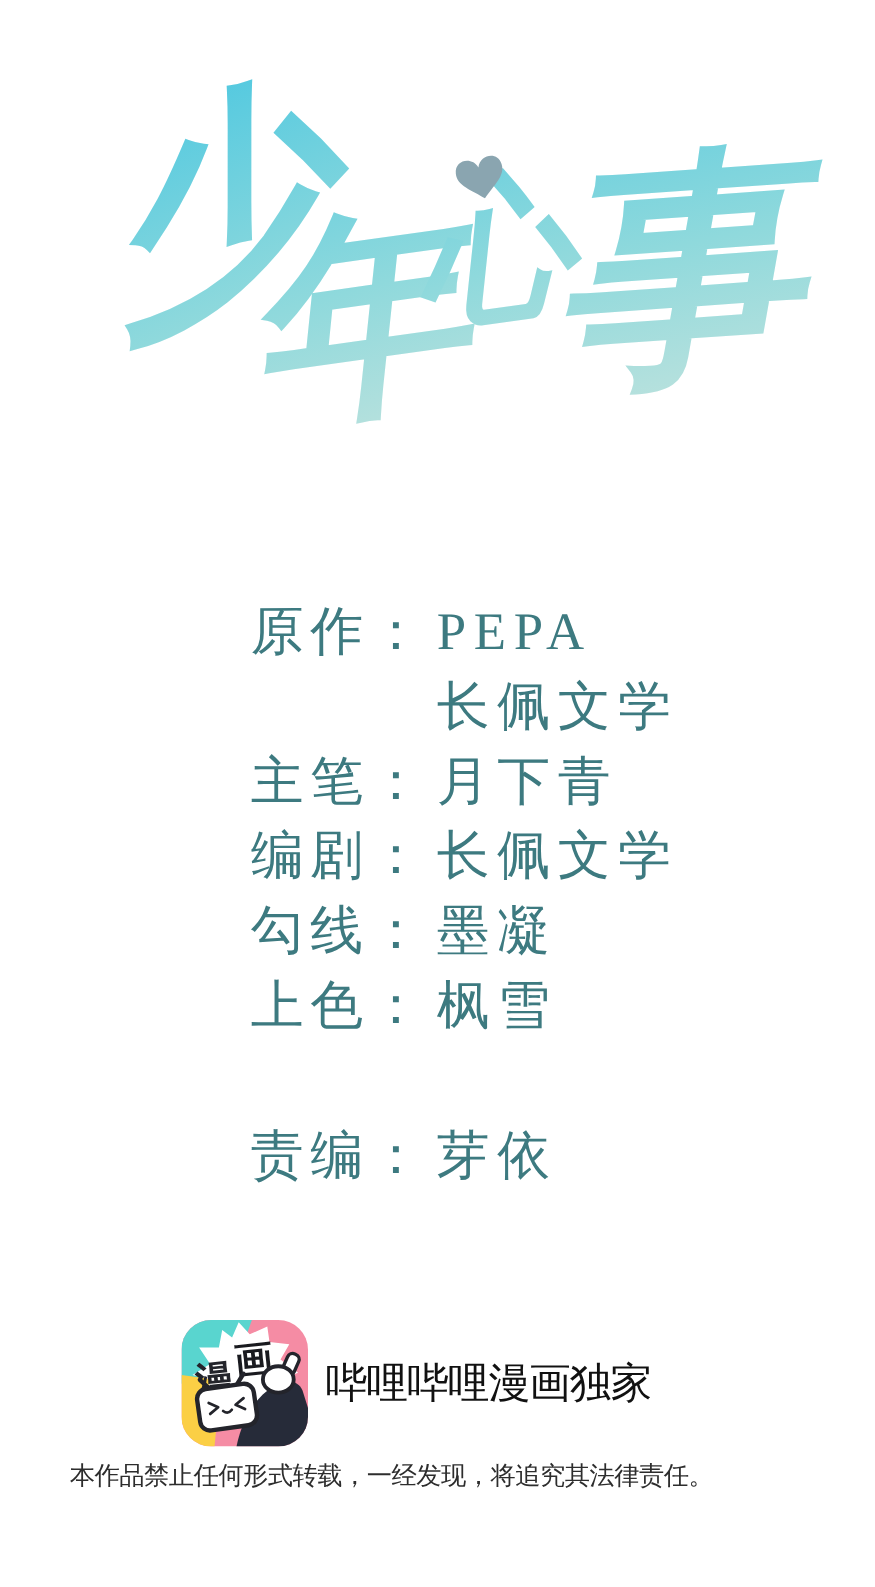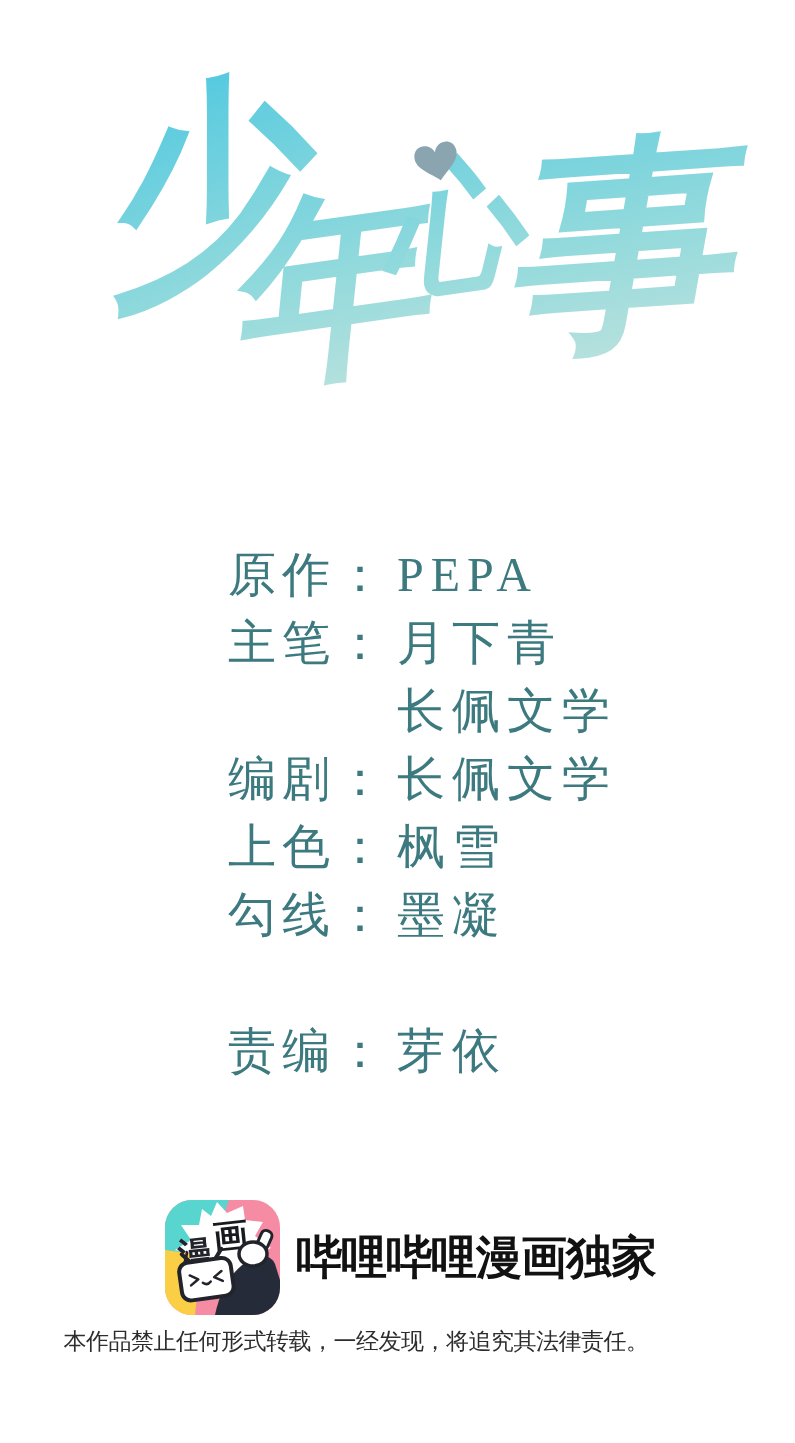--- a/index.html
+++ b/index.html
@@ -27,21 +27,21 @@
     white-space:nowrap;
   }
   .credit-label { left:228px; letter-spacing:6px; }
   .credit-value { left:397px; letter-spacing:7px;text-align:center; }
 
   
   .publisher { position:absolute; left:165px; top:1200px; height:115px;
     display:flex; align-items:center; gap:16px; }
   .logo-box { width:115px; height:115px; flex:0 0 auto; }
   .pub-name {
-    font-size:46px; font-weight:700; color:#111111;
+    font-size:38px; font-weight:400; color:#111111;
     letter-spacing:-1px; white-space:nowrap;
     font-family:"Liberation Sans","DejaVu Sans",sans-serif;
   }
 
   
   .disclaimer {
     position:absolute; left:0; top:1326px; width:712px;
     text-align:center; font-size:23px; font-weight:500;
     color:#2d2d2d; letter-spacing:-0.5px; white-space:nowrap;
     font-family:"Liberation Sans","DejaVu Sans",sans-serif;
@@ -66,38 +66,38 @@
     <text x="615" y="265" font-size="225" fill="url(#titleGrad)" transform="rotate(-4 615 265)">事</text>
     <path transform="translate(437 162) rotate(-12) scale(1.25)" d="M0,-8 C-3,-17 -16,-17 -17,-7 C-18,2 -8,7 0,15 C8,7 18,2 17,-7 C16,-17 3,-17 0,-8 Z" fill="#8aa5b0"></path>
   </svg>
 
   <div class="credits">
     <div class="credit-row">
       <span class="credit-label">原作：</span>
       <span class="credit-value">PEPA</span>
     </div>
     <div class="credit-row">
+      <span class="credit-label"></span>
+      <span class="credit-value">长佩文学</span>
+    </div>
+    <div class="credit-row">
       <span class="credit-label">主笔：</span>
       <span class="credit-value">月下青</span>
-    </div>
-    <div class="credit-row">
-      <span class="credit-label"></span>
-      <span class="credit-value">长佩文学</span>
     </div>
     <div class="credit-row">
       <span class="credit-label">编剧：</span>
       <span class="credit-value">长佩文学</span>
     </div>
     <div class="credit-row">
+      <span class="credit-label">勾线：</span>
+      <span class="credit-value">墨凝</span>
+    </div>
+    <div class="credit-row">
       <span class="credit-label">上色：</span>
       <span class="credit-value">枫雪</span>
-    </div>
-    <div class="credit-row">
-      <span class="credit-label">勾线：</span>
-      <span class="credit-value">墨凝</span>
     </div>
     <div class="credit-row">
     </div>
     <div class="credit-row">
       <span class="credit-label">责编：</span>
       <span class="credit-value">芽依</span>
     </div>
   </div>
 
   <div class="publisher">

